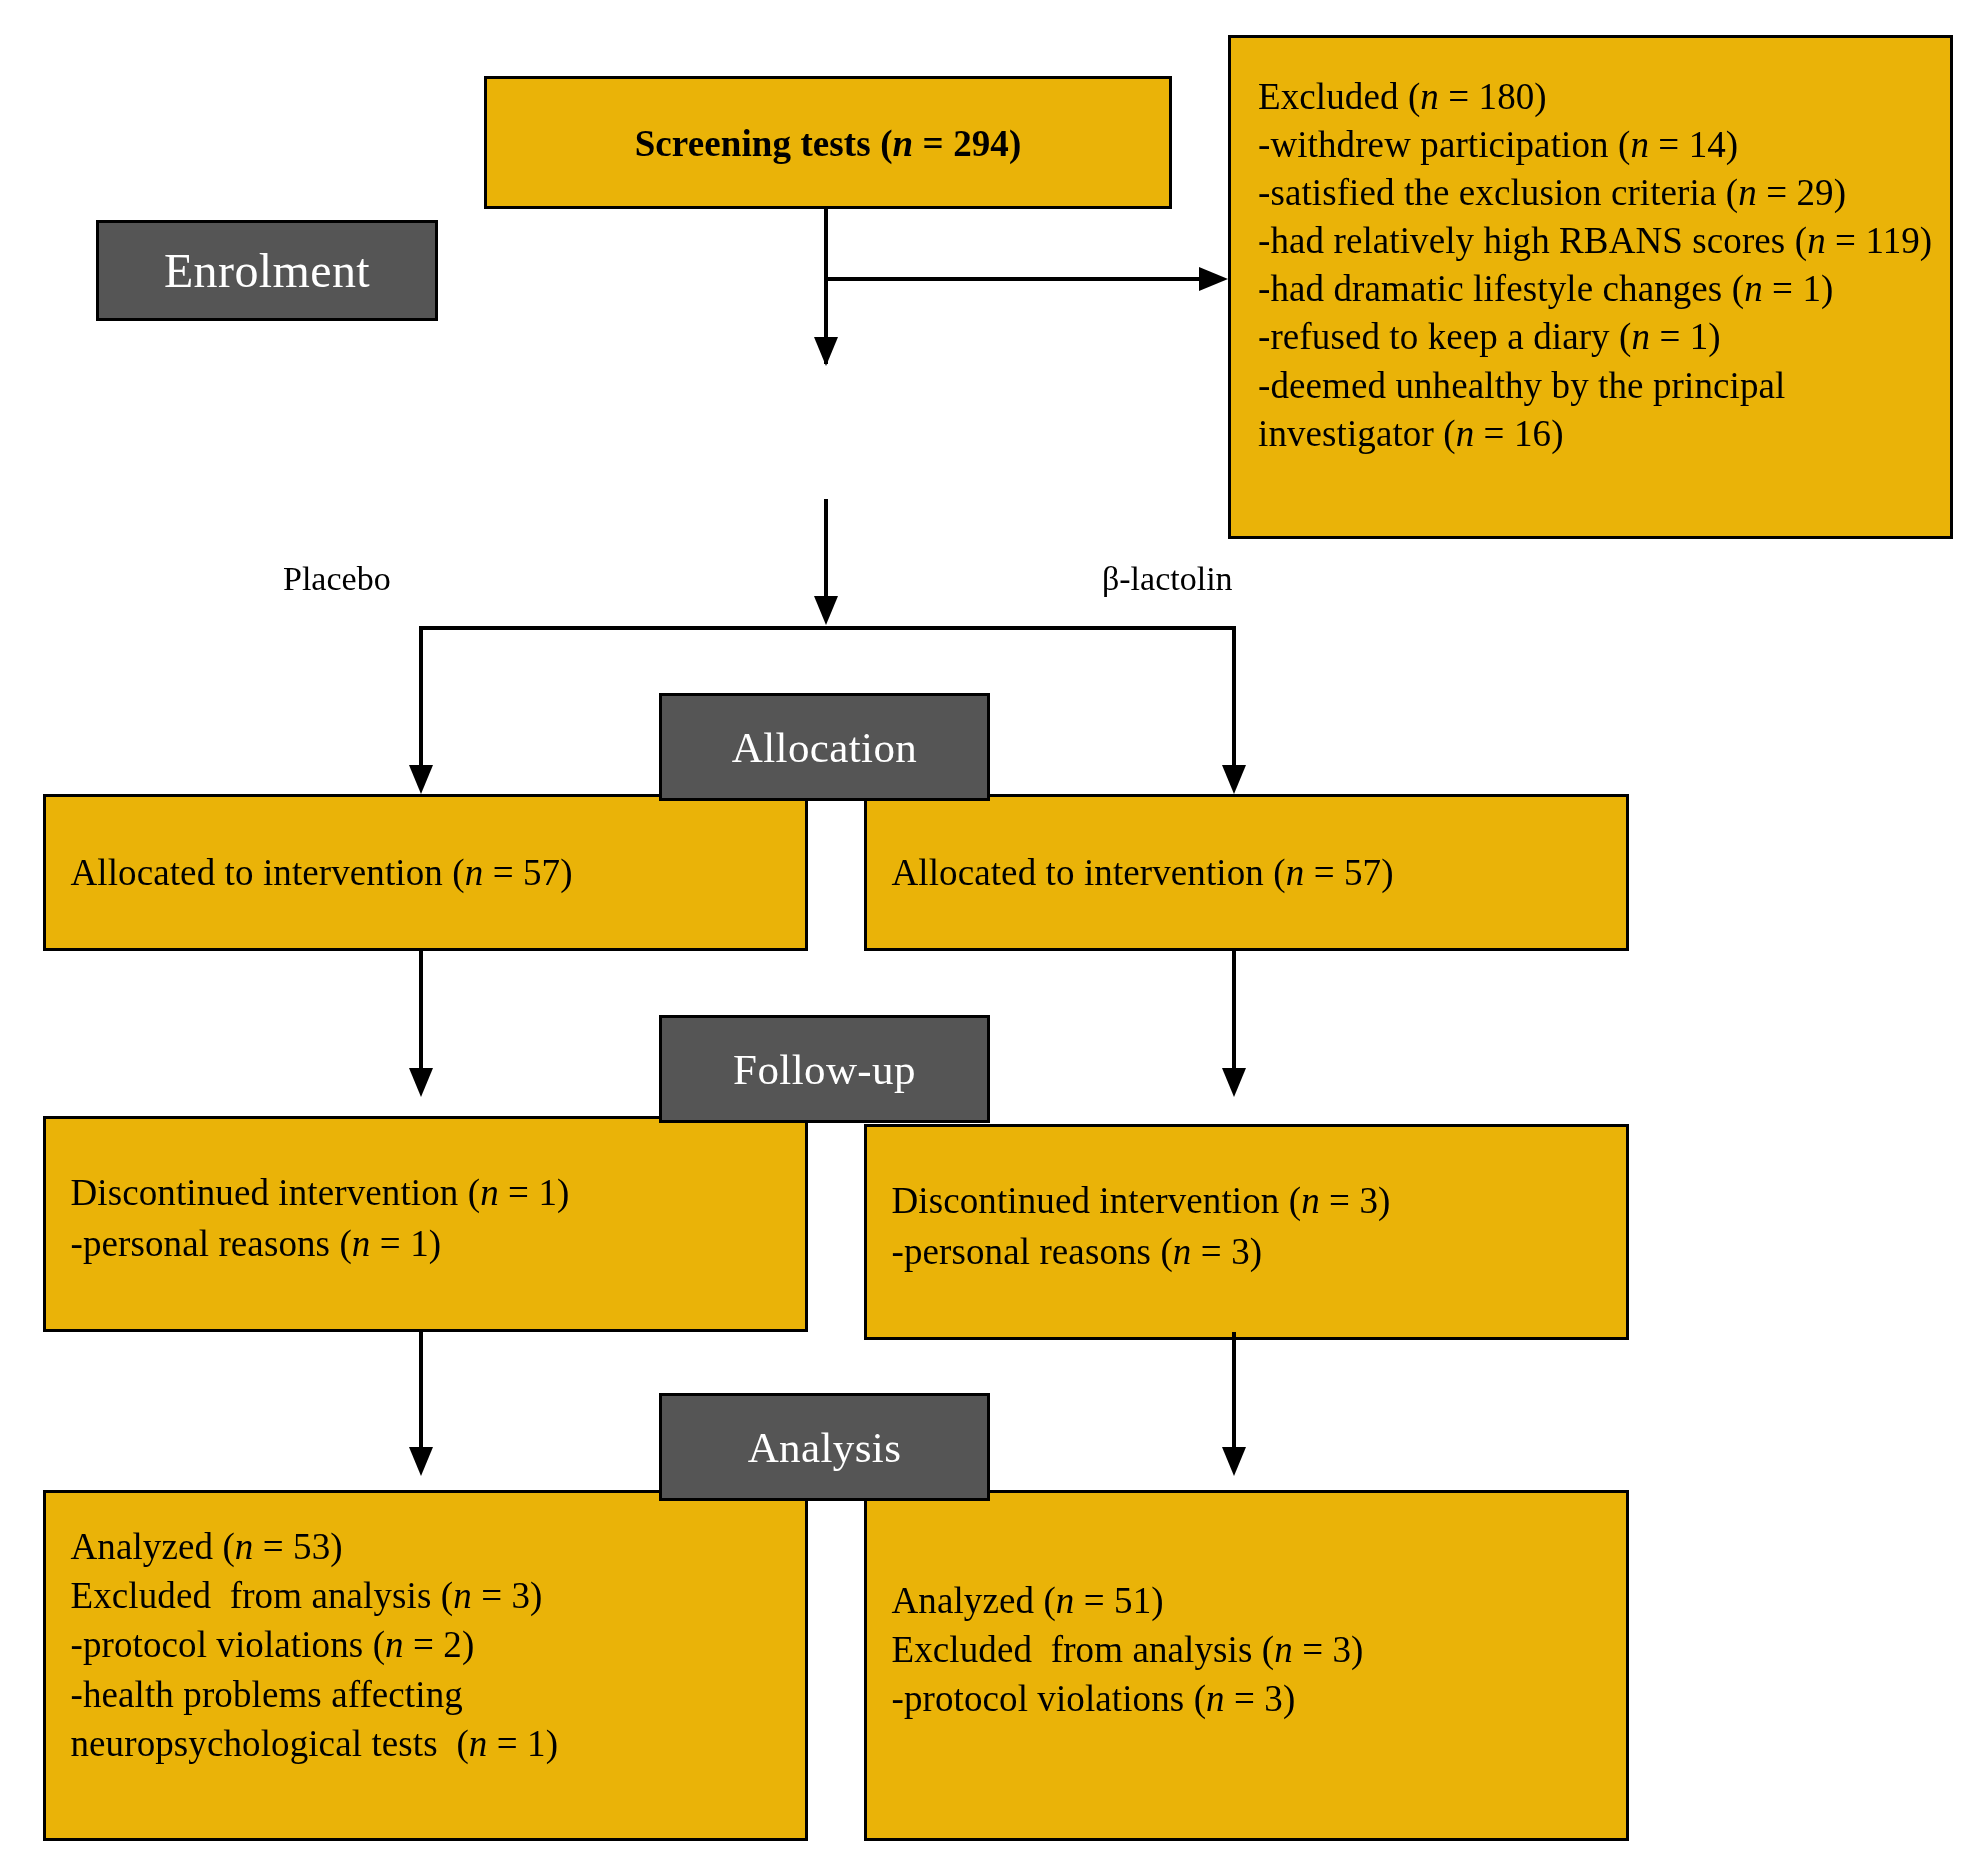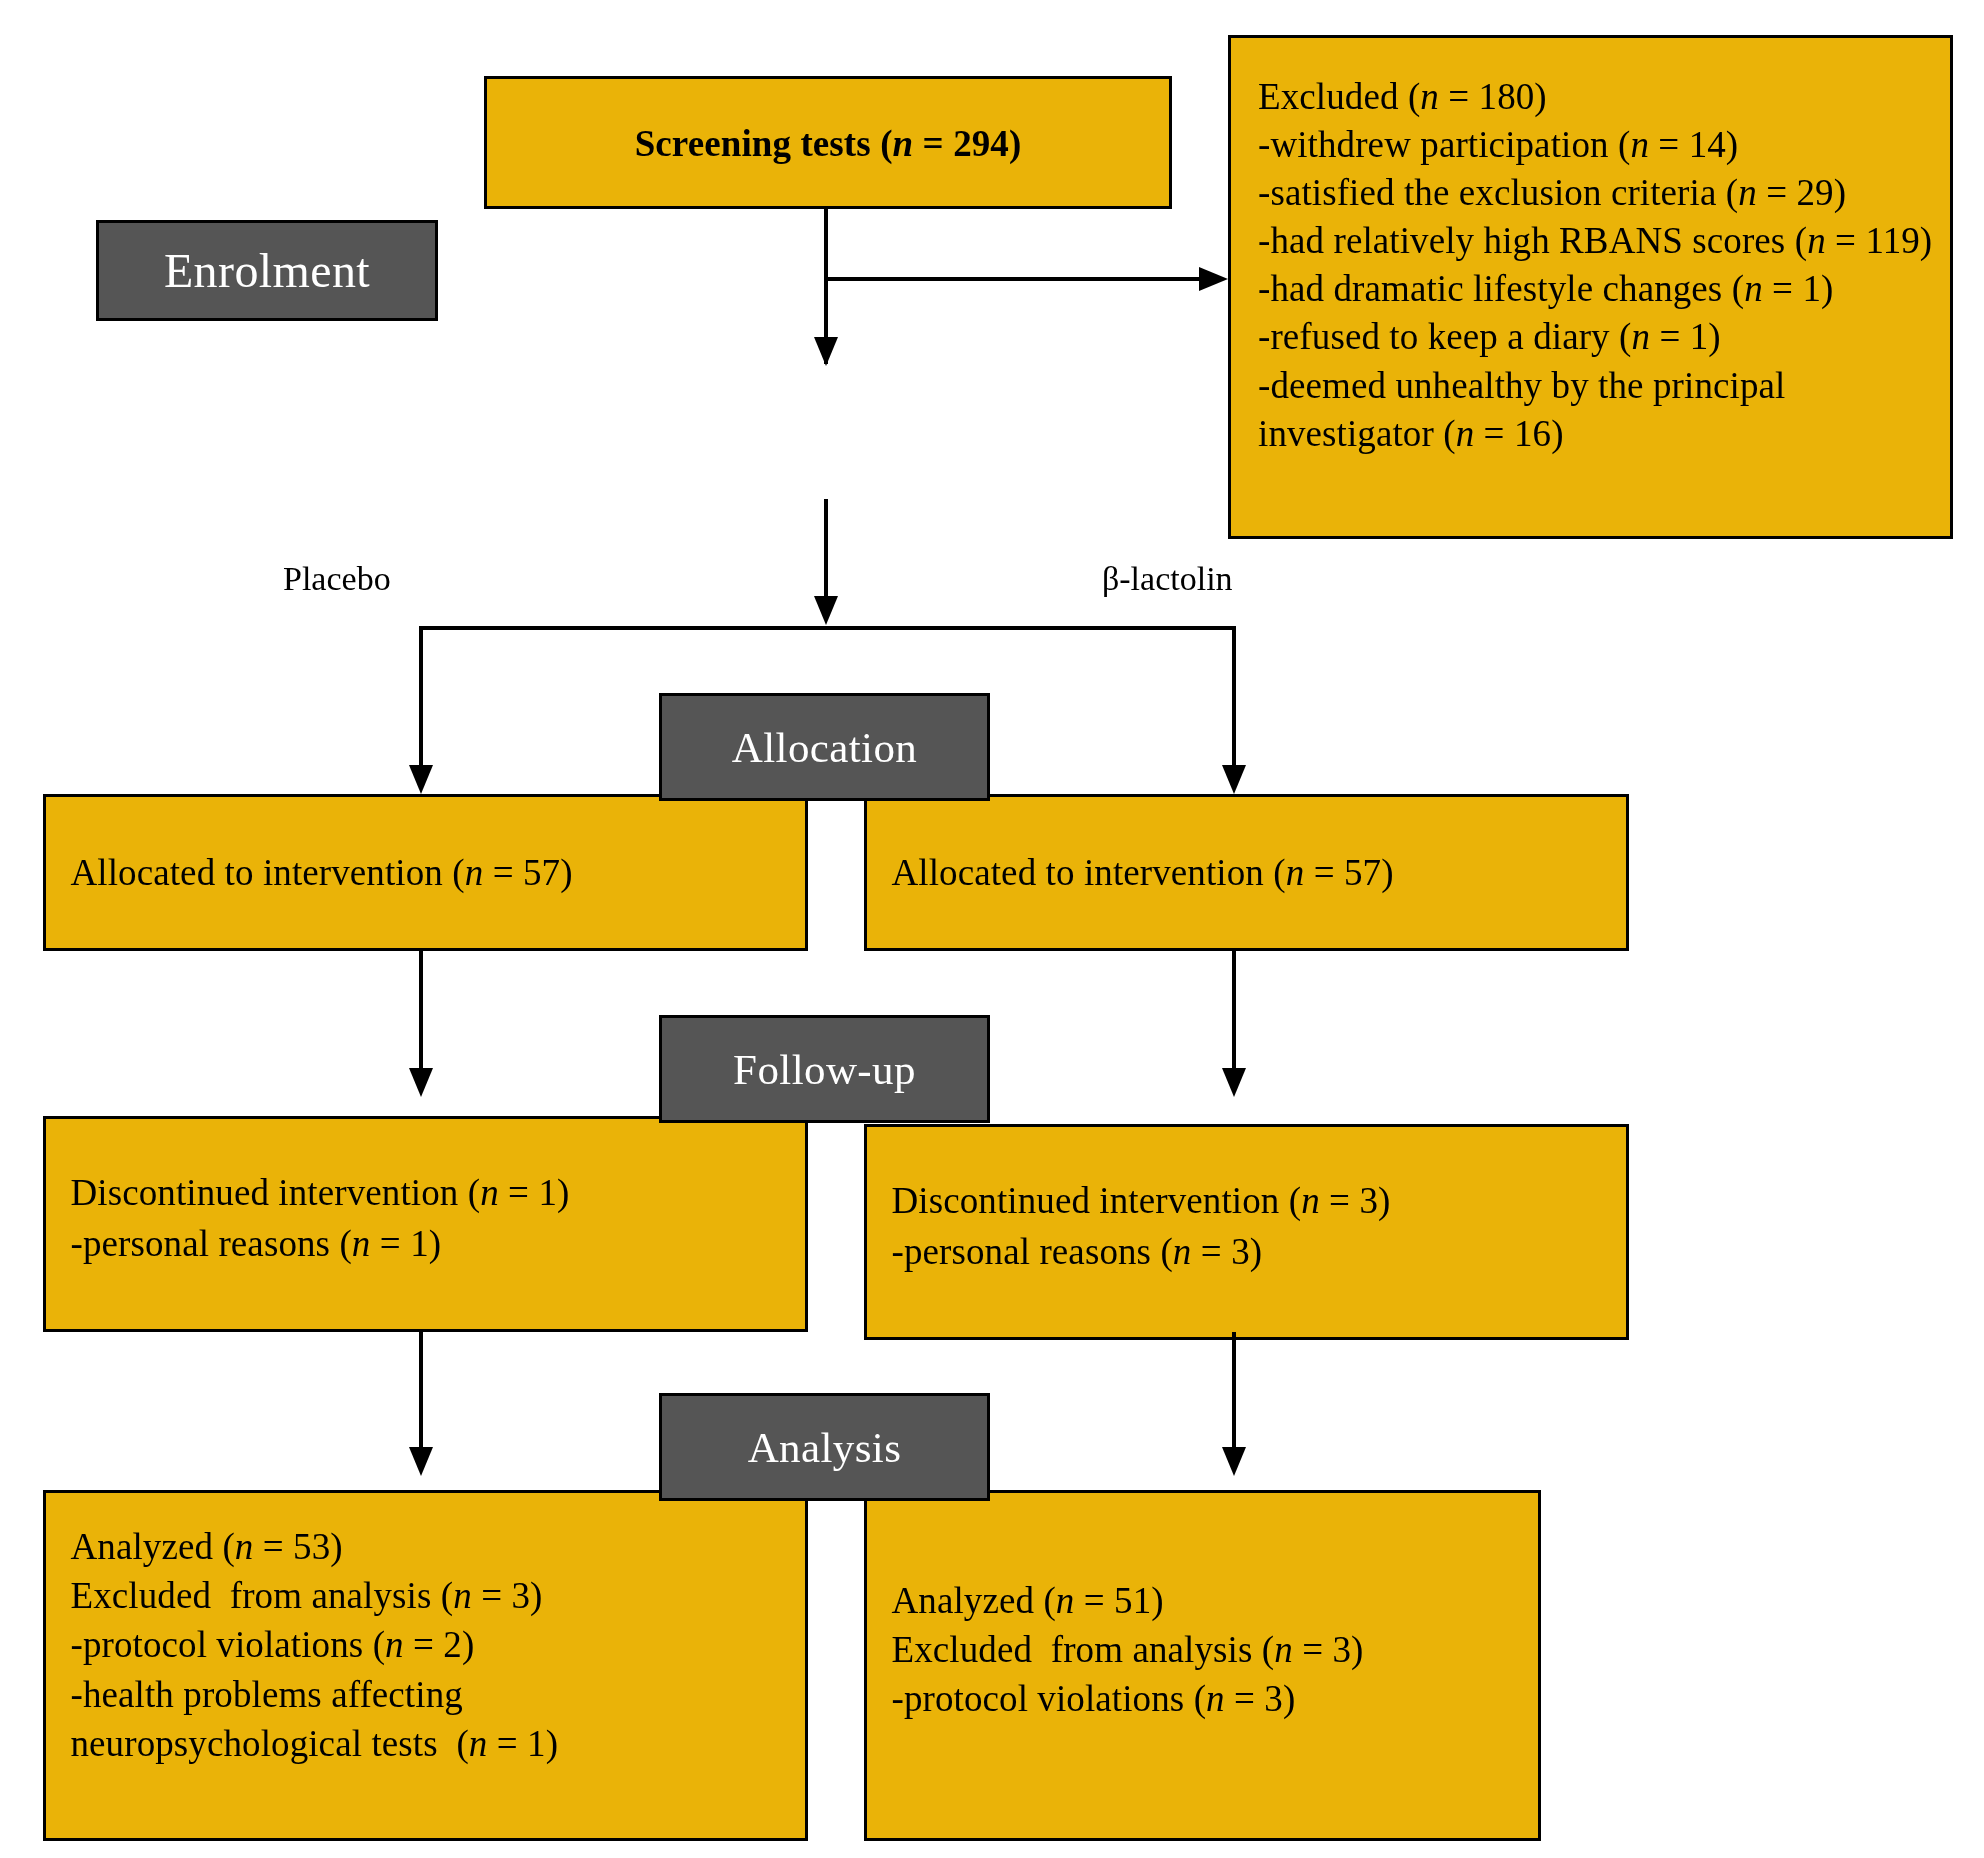--- a/index.html
+++ b/index.html
@@ -182,20 +182,20 @@
   </div>
 
   <div class="box" style="left:43px; top:1490px; width:765px; height:351px;">
     <div class="txt" style="top:29px; line-height:1.33;">Analyzed (<span class="ital">n</span> = 53)
 Excluded  from analysis (<span class="ital">n</span> = 3)
 -protocol violations (<span class="ital">n</span> = 2)
 -health problems affecting
 neuropsychological tests  (<span class="ital">n</span> = 1)</div>
   </div>
 
-  <div class="box" style="left:864px; top:1490px; width:677px; height:351px;">
+  <div class="box" style="left:864px; top:1490px; width:765px; height:351px;">
     <div class="txt" style="top:83px; line-height:1.33;">Analyzed (<span class="ital">n</span> = 51)
 Excluded  from analysis (<span class="ital">n</span> = 3)
 -protocol violations (<span class="ital">n</span> = 3)</div>
   </div>
 
 </div>
 
 
 </body></html>

